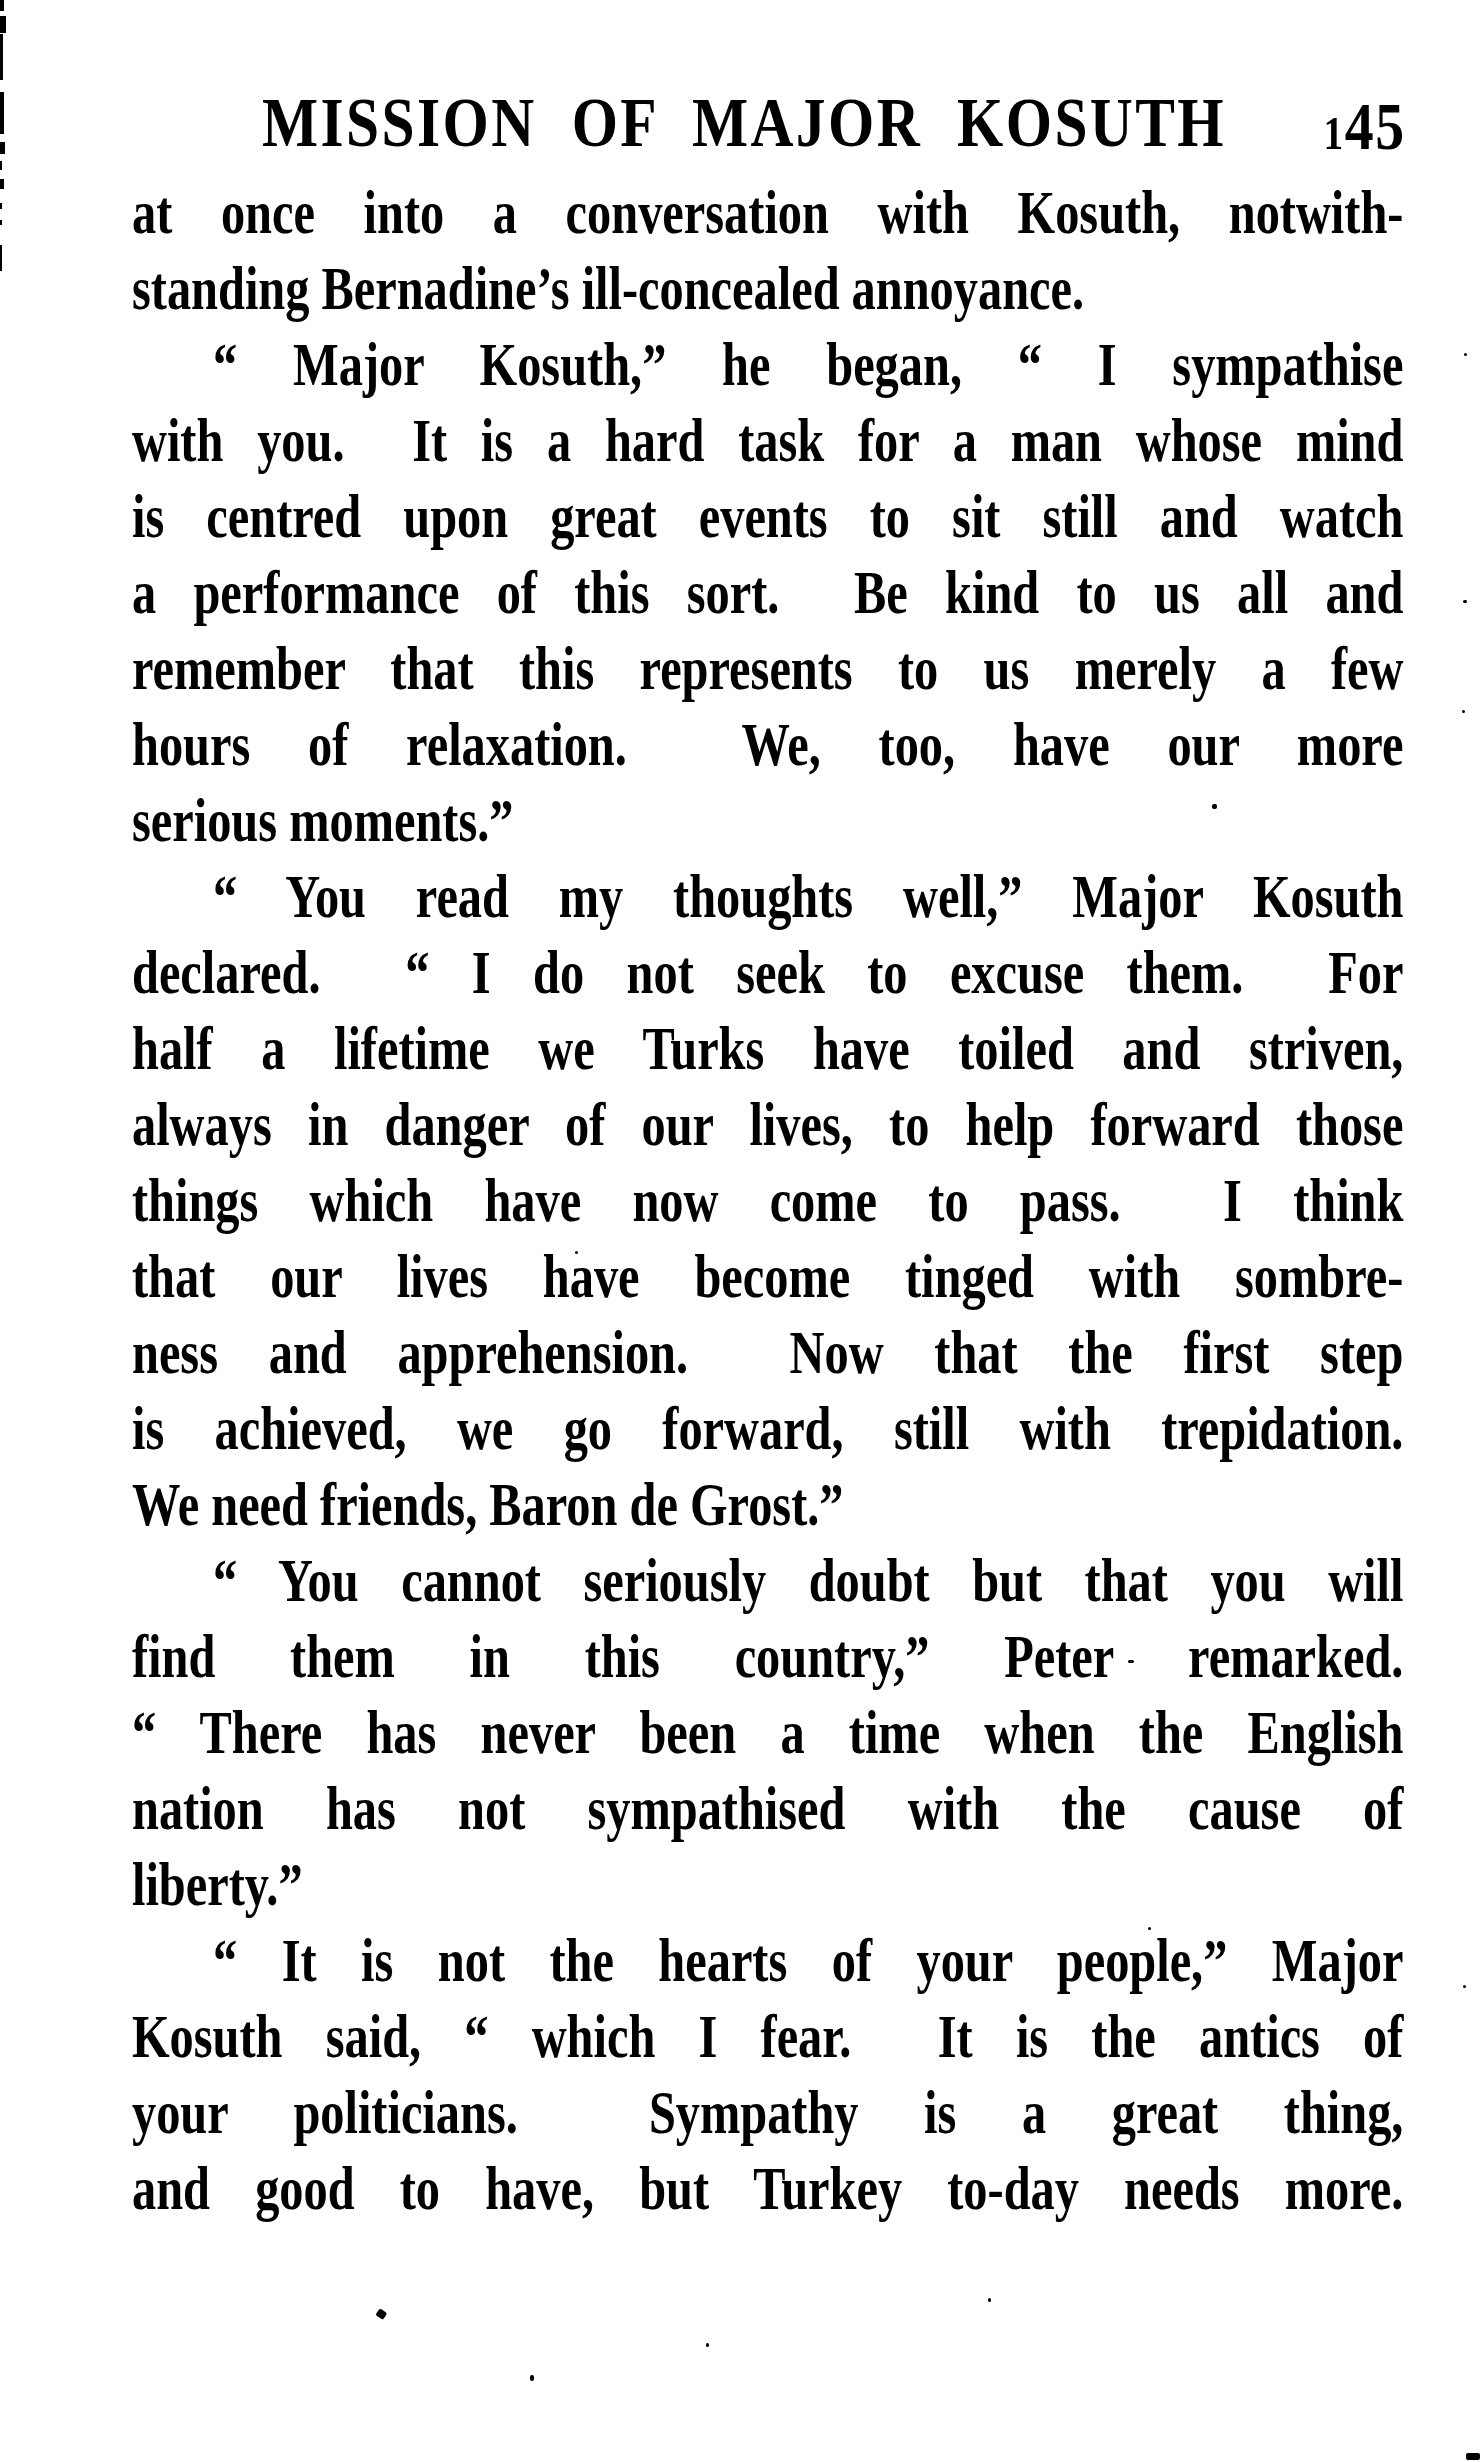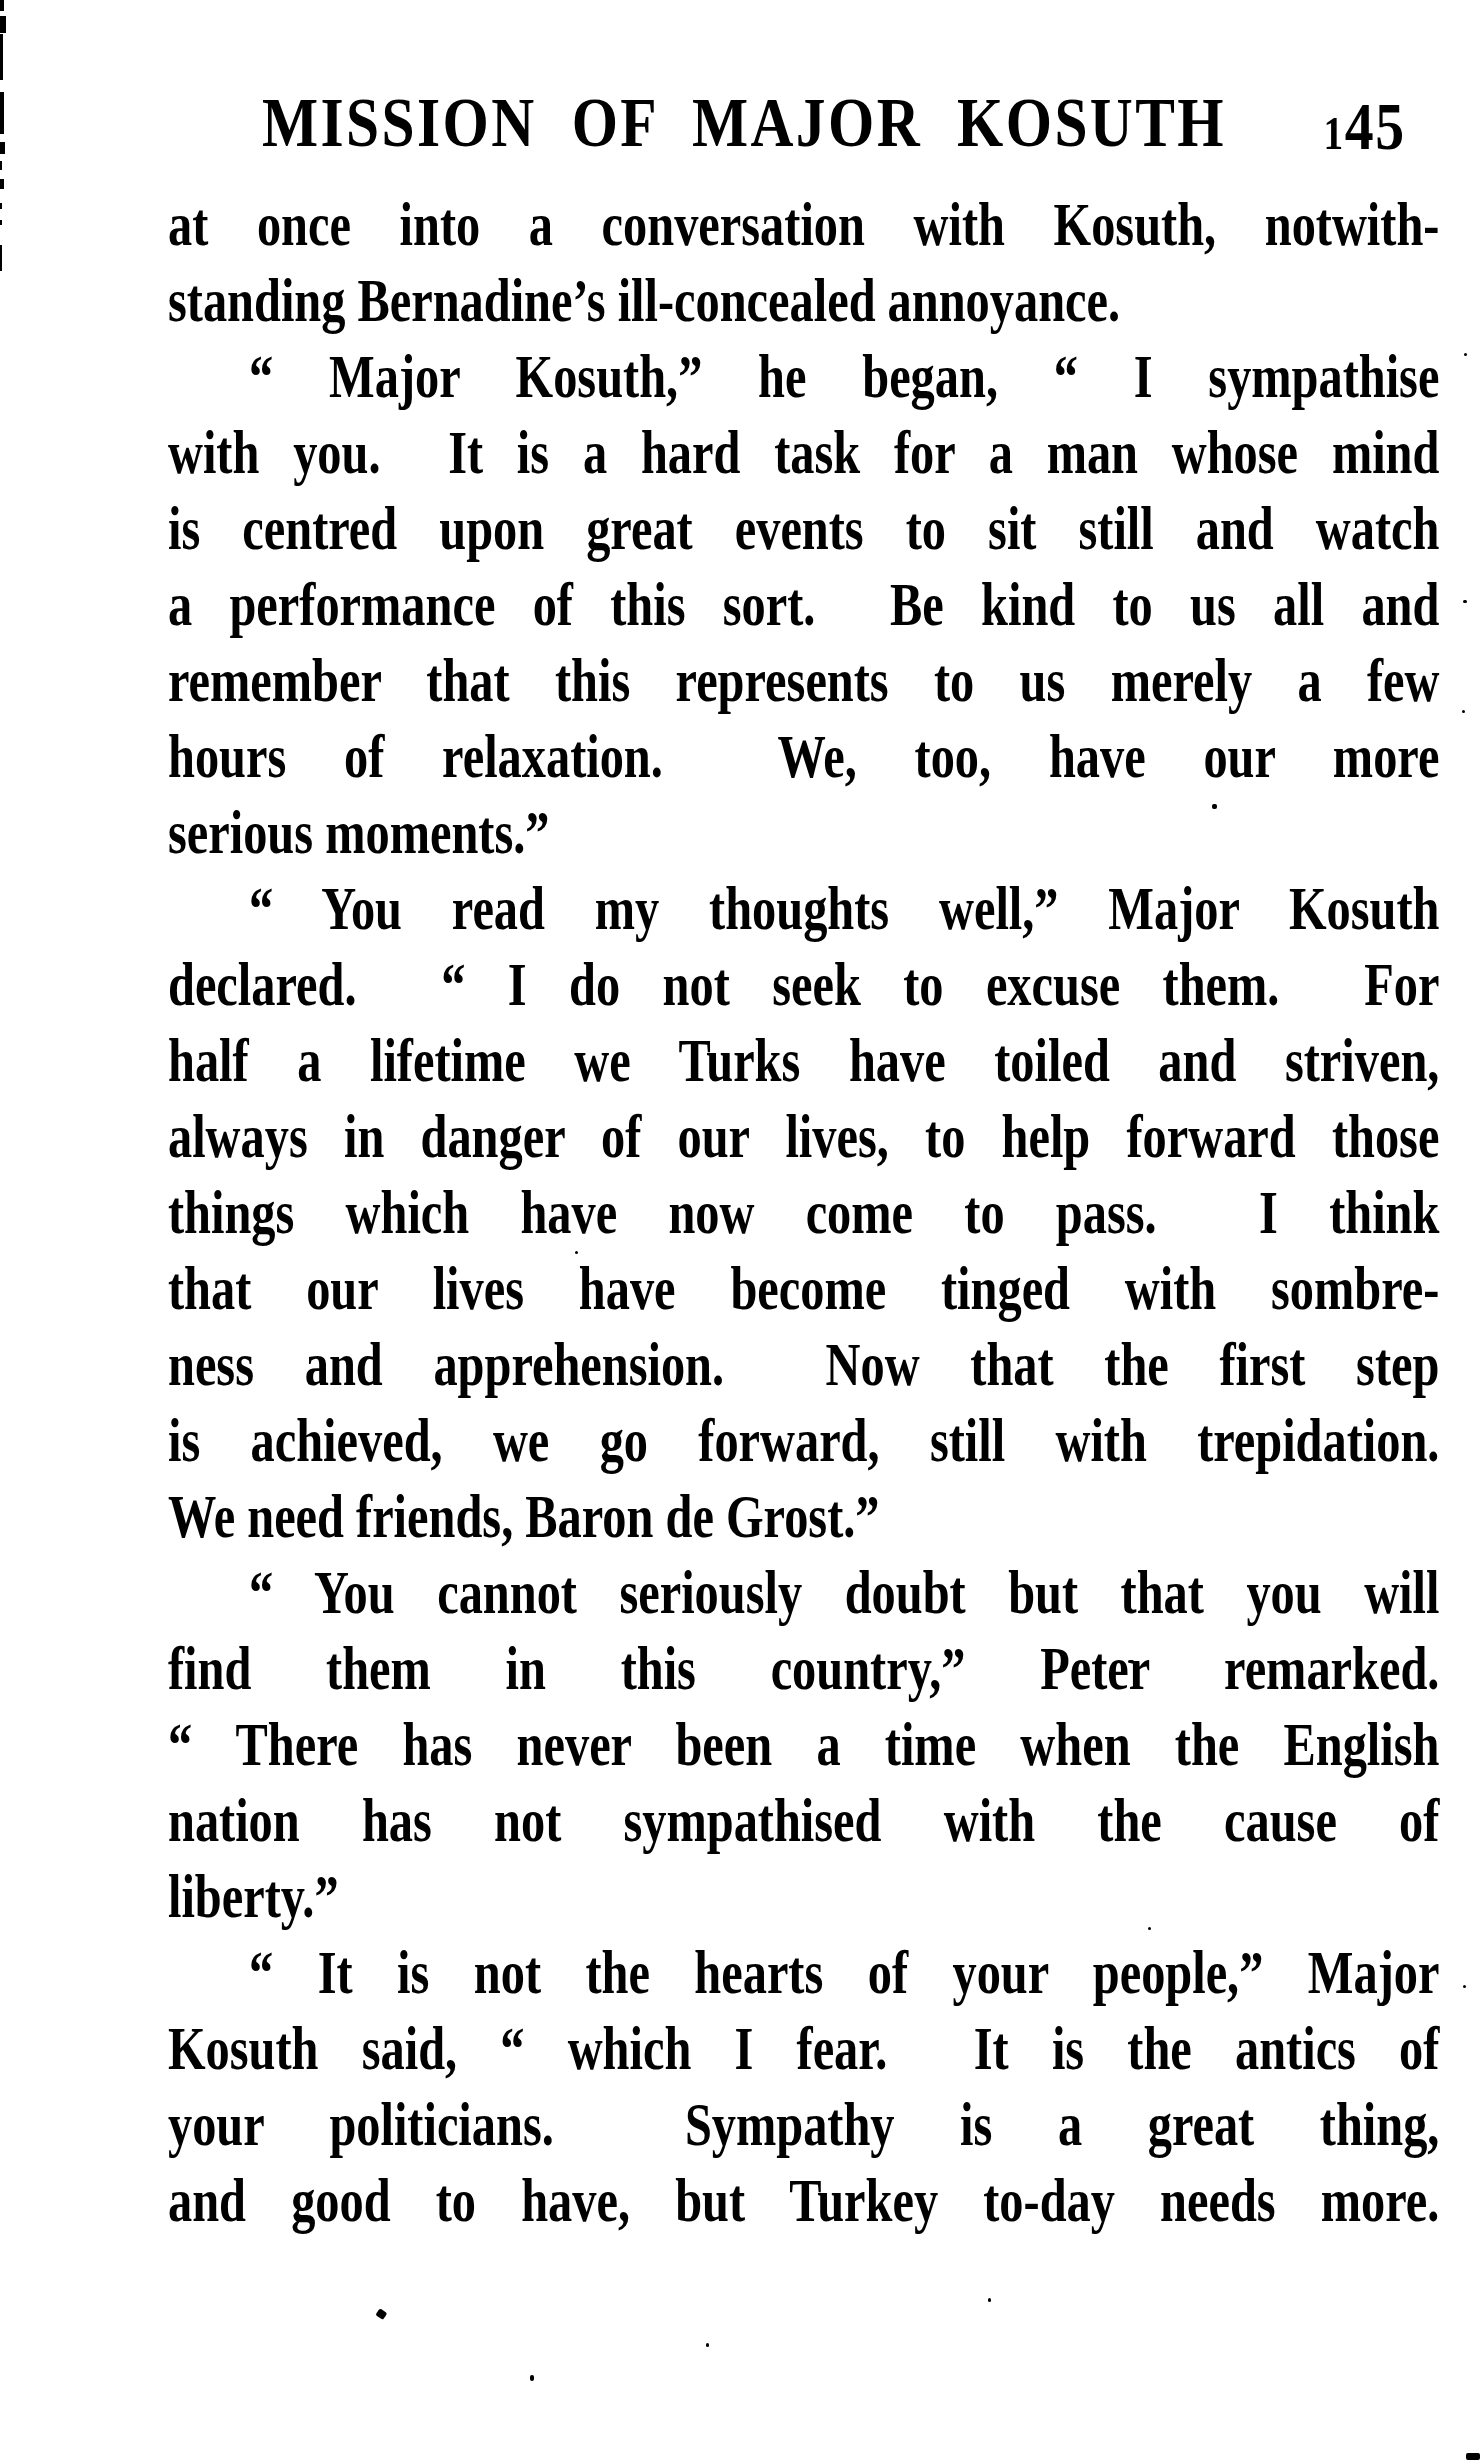--- a/index.html
+++ b/index.html
@@ -15,21 +15,21 @@
     position:absolute; left:262px; top:0;
     font-size:70px; font-weight:bold; letter-spacing:2.8px; word-spacing:21px;
     transform:scaleX(0.85); transform-origin:0 0; white-space:nowrap;
   }
   .pagenum {
     position:absolute; right:76px; top:3.8px;
     font-size:68px; font-weight:bold; letter-spacing:1.9px;
     transform:scaleX(0.85); transform-origin:100% 0; white-space:nowrap;
   }
   .pn-one { font-size:0.68em; }
-  .text-block { position:absolute; left:132px; top:186px; width:1271px;margin-left:36px; }
+  .text-block { position:absolute; left:132px; top:174px; width:1271px; }
   .line {
     width:1630px; height:76px; line-height:76px;
     font-size:62px; font-weight:bold;
     white-space:pre-wrap;
     transform:scaleX(0.78); transform-origin:0 50%;
   }
   .line.just { text-align:justify; text-align-last:justify; }
   .line.end  { text-align:left; }
   .line.indent { padding-left:104px; box-sizing:border-box; }
   .bar, .speck { position:absolute; background:#000; }

